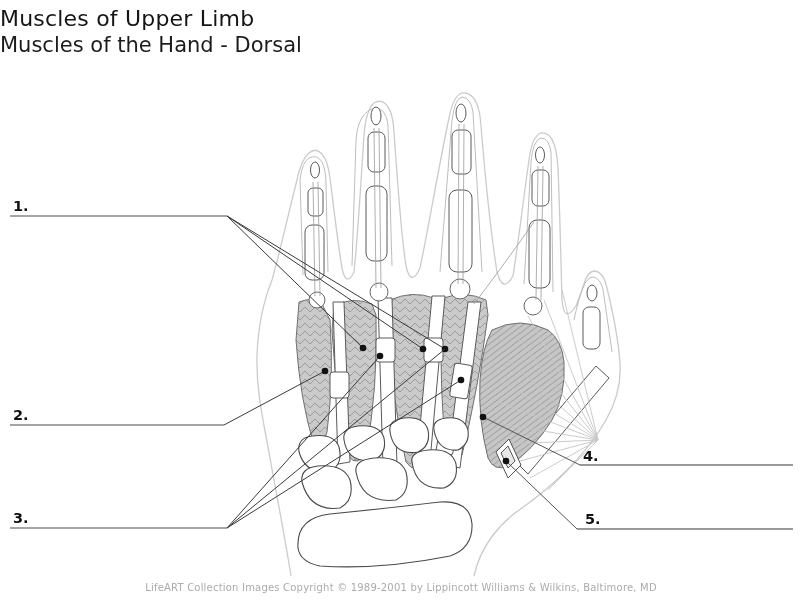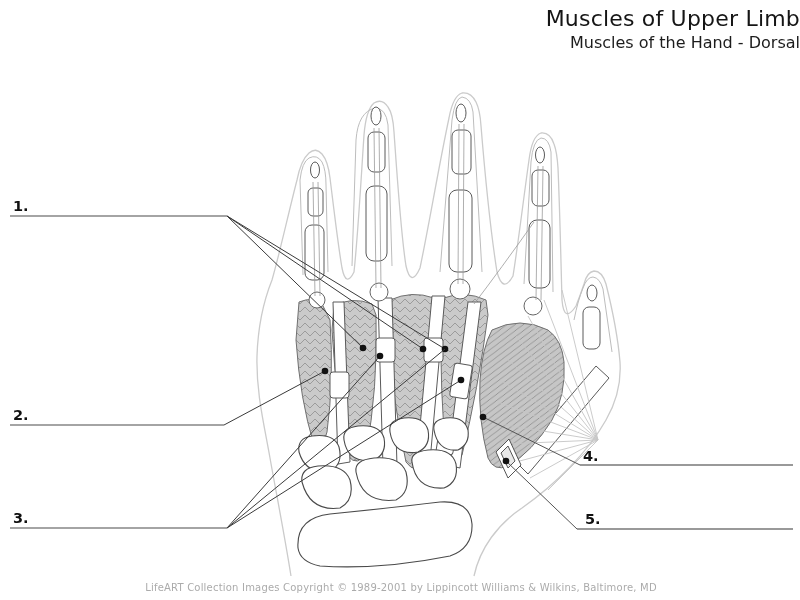--- a/index.html
+++ b/index.html
@@ -1,22 +1,22 @@
 <!DOCTYPE html>
 <html><head>
 <meta charset="utf-8">
 <style>
   html,body{margin:0;padding:0;background:#ffffff;}
   .stage{
     position:relative;width:800px;height:600px;background:#ffffff;overflow:hidden;
     font-family:"DejaVu Sans","Liberation Sans",sans-serif;
   }
-  .header{position:absolute;top:6px;left:0;width:800px;text-align:right;}
+  .header{position:absolute;top:6px;left:0;width:800px;text-align:left;}
   .title{font-size:22px;color:#151515;letter-spacing:.2px;}
-  .subtitle{font-size:16px;color:#1c1c1c;margin-top:2px;}
+  .subtitle{font-size:21px;color:#1c1c1c;margin-top:2px;}
   .footer{
     position:absolute;bottom:7px;left:1px;width:800px;text-align:center;
     font-size:10px;color:#ababab;letter-spacing:.2px;
   }
   svg{position:absolute;top:0;left:0;}
   .lbl{font-family:"DejaVu Sans","Liberation Sans",sans-serif;font-size:14.5px;font-weight:700;fill:#111;}
 </style>
 </head>
 <body>
 

